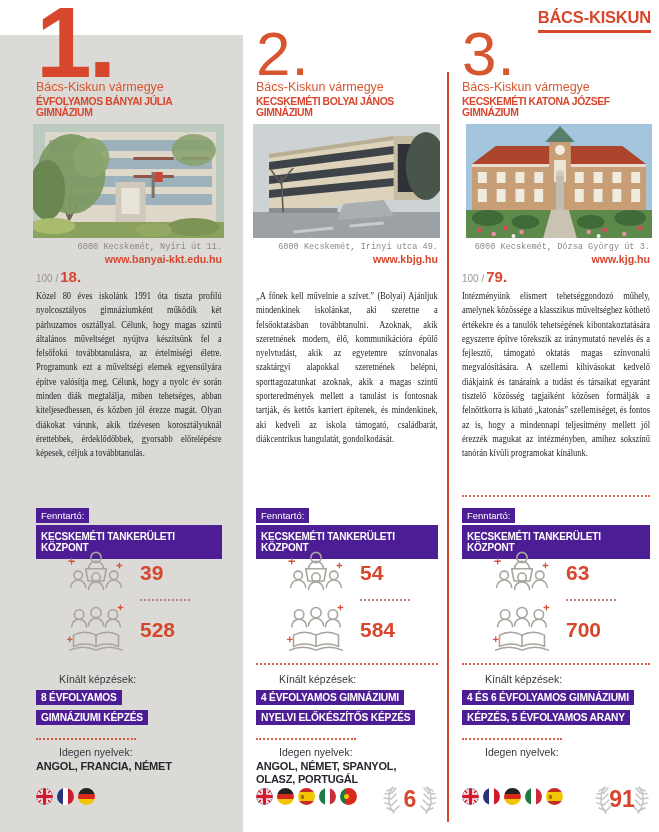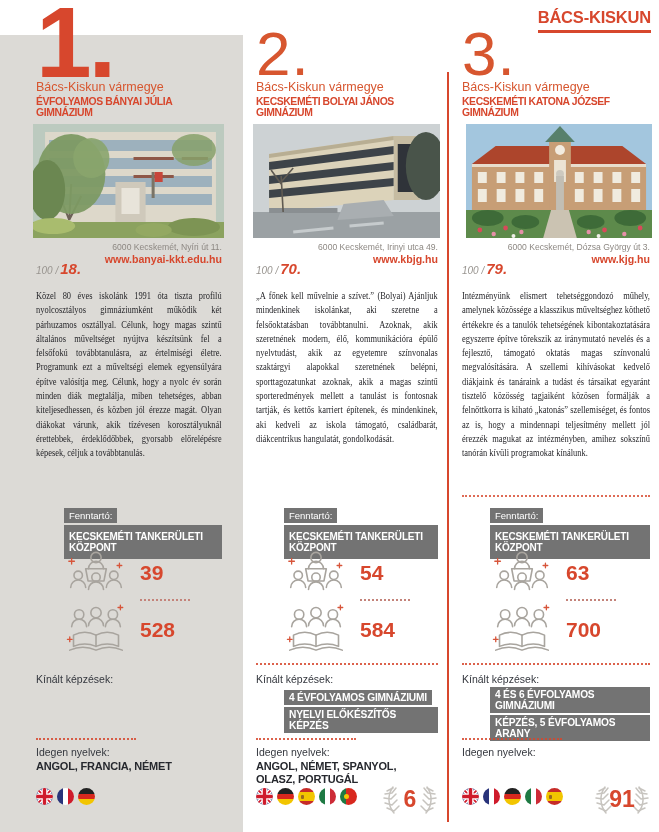--- a/index.html
+++ b/index.html
@@ -14,40 +14,40 @@
   #col2{left:256px;width:182px;}
   #col3{left:462px;width:188px;}
   .abs{position:absolute;left:0;right:0;}
   .num-big{top:0;font-size:100px;line-height:0.85;font-weight:800;color:#d7472d;letter-spacing:-3px;}
   .num-light{top:26px;font-size:62px;line-height:0.9;font-weight:400;color:#d7562f;letter-spacing:1px;}
   .county{top:80px;font-size:12.5px;color:#d7562f;}
   .school-name{top:96px;font-size:10.4px;font-weight:700;color:#d7472d;letter-spacing:-0.4px;}
   .photo{position:absolute;top:124px;left:-3px;right:-2px;height:114px;overflow:hidden;}
   .photo svg{display:block;width:100%;height:100%;}
   .addr{top:242px;text-align:right;}
-  .addr-line{font-size:8.6px;color:#8d8883;}
+  .addr-line{font-size:8.6px;color:#8d8883;font-family:Liberation Mono, monospace;}
   .addr-site{font-size:10.6px;font-weight:700;color:#d7472d;margin-top:1px;}
-  .rankline{top:260px;font-style:italic;}
+  .rankline{top:268px;}
   .rank-total{font-size:10px;color:#98948f;}
   .rank-val{font-size:15px;font-weight:700;color:#d7472d;margin-left:2px;}
   .desc{top:288px;width:238px;transform:scaleX(0.78);transform-origin:0 0;
         font-family:"Liberation Serif",serif;font-size:10.8px;line-height:14.3px;
         text-align:justify;color:#26262a;max-height:208px;overflow:hidden;}
   #col2 .desc{width:233px;} #col3 .desc{width:241px;}
   .dotted-pre{top:495px;border-top:2px dotted #d7472d;opacity:.8;}
   .maint{top:505px;}
-  .redbox{display:inline-block;background:#737373;color:#fff;margin-left:28px;}
+  .redbox{display:inline-block;background:#4c1d95;color:#fff;}
   .maint-label{font-size:9.5px;padding:2px 5px;}
   .maint-name{font-size:10px;font-weight:700;letter-spacing:-0.2px;padding:6px 5px;margin-top:2px;}
   .stats{top:549px;}
   .stat-row{display:flex;align-items:center;padding-left:30px;}
   .stat-num{margin-left:14px;font-size:21px;font-weight:800;color:#d7472d;}
   .stat-dots{margin:3px 0 2px 104px;width:50px;border-top:2px dotted #c4837a;}
   .dotted-a{top:663px;border-top:2px dotted #d7472d;opacity:.85;}
-  .prog-label,.lang-label{font-size:10.5px;font-weight:500;color:#34373e;}
+  .prog-label,.lang-label{font-size:10.5px;font-weight:500;color:#34373e;margin-left:23px;}
   .prog-label{top:673px;}
   .prog-boxes{top:687px;}
   .prog-line{margin-bottom:2px;}
   .prog-line .redbox{font-size:10.2px;font-weight:700;letter-spacing:-0.2px;padding:2px 5px;}
   .dotted-b{top:738px;width:100px;border-top:2px dotted #d7472d;opacity:.85;}
   .lang-label{top:746px;}
   .lang-list{top:760px;font-size:11px;font-weight:700;color:#26282e;line-height:13px;letter-spacing:-0.2px;}
   .flags{top:788px;display:flex;gap:4px;align-items:center;}
   .flag{position:relative;width:17px;height:17px;border-radius:50%;flex:0 0 auto;overflow:hidden;}
   .flag-fr{background:linear-gradient(90deg,#29337a 33%,#fff 33% 66%,#cf1b2b 66%);}
@@ -163,20 +163,24 @@
           </g>
           <g stroke="#d7553a" stroke-width="1.4" stroke-linecap="round">
               <path d="M58,2 v5 M55.5,4.5 h5"></path>
               <path d="M4,36 v5 M1.5,38.5 h5"></path>
             </g>
         </svg>
         <span class="stat-num">528</span>
       </div>
     </div>
     <div class="abs prog-label">Kínált képzések:</div>
+    <div class="abs prog-boxes">
+      <div class="prog-line"><span class="redbox">8 ÉVFOLYAMOS</span></div>
+      <div class="prog-line"><span class="redbox">GIMNÁZIUMI KÉPZÉS</span></div>
+    </div>
     <div class="abs dotted-b"></div>
     <div class="abs lang-label">Idegen nyelvek:</div>
     <div class="abs lang-list">ANGOL, FRANCIA, NÉMET</div>
     <div class="abs flags">
       <span class="flag">
         <svg viewBox="0 0 20 20">
             <g clip-path="url(#fc)">
               <rect width="20" height="20" fill="#29337a"></rect>
         <path d="M0,0 L20,20 M20,0 L0,20" stroke="#fff" stroke-width="5"></path>
               <path d="M0,0 L20,20 M20,0 L0,20" stroke="#cf1b2b" stroke-width="2"></path>
@@ -208,23 +212,20 @@
         <polygon points="90,80 130,76 140,92 84,96" fill="#a9aeb1"></polygon>
         <rect x="16" y="84" width="68" height="5" fill="#8a8f92"></rect>
         <path d="M40,108 L80,104 M96,102 L130,99" stroke="#c6cbcd" stroke-width="3" fill="none"></path>
         <path d="M30,88 L28,52 M28,60 L18,46 M28,58 L40,44" stroke="#5f5a52" stroke-width="1.6" fill="none"></path>
         <ellipse cx="172" cy="42" rx="20" ry="34" fill="#49544a"></ellipse>
       </svg>
     </div>
     <div class="abs addr">
       <div class="addr-line">6000 Kecskemét, Irinyi utca 49.</div>
       <div class="addr-site">www.kbjg.hu</div>
-    </div>
-    <div class="abs rankline">
-      <span class="rank-total">100 /</span><span class="rank-val">70.</span>
     </div>
     <div class="abs desc">„A főnek kell művelnie a szívet.” (Bolyai) Ajánljuk mindenkinek iskolánkat, aki szeretne a felsőoktatásban továbbtanulni. Azoknak, akik szeretnének modern, élő, kommunikációra épülő nyelvtudást, akik az egyetemre színvonalas szaktárgyi alapokkal szeretnének belépni, sporttagozatunkat azoknak, akik a magas szintű sporteredmények mellett a tanulást is fontosnak tartják, és kettős karriert építenek, és mindenkinek, aki kedveli az iskola támogató, családbarát, diákcentrikus hangulatát, gondolkodását.</div>
     <div class="abs maint">
       <div><span class="redbox maint-label">Fenntartó:</span></div>
       <div><span class="redbox maint-name">KECSKEMÉTI TANKERÜLETI KÖZPONT</span></div>
     </div>
     <div class="abs stats">
       <div class="stat-row">
         <svg width="60" height="47" viewBox="0 0 64 50">
           <g stroke="#a8a49e" stroke-width="1.7" fill="none" stroke-linecap="round" stroke-linejoin="round">

